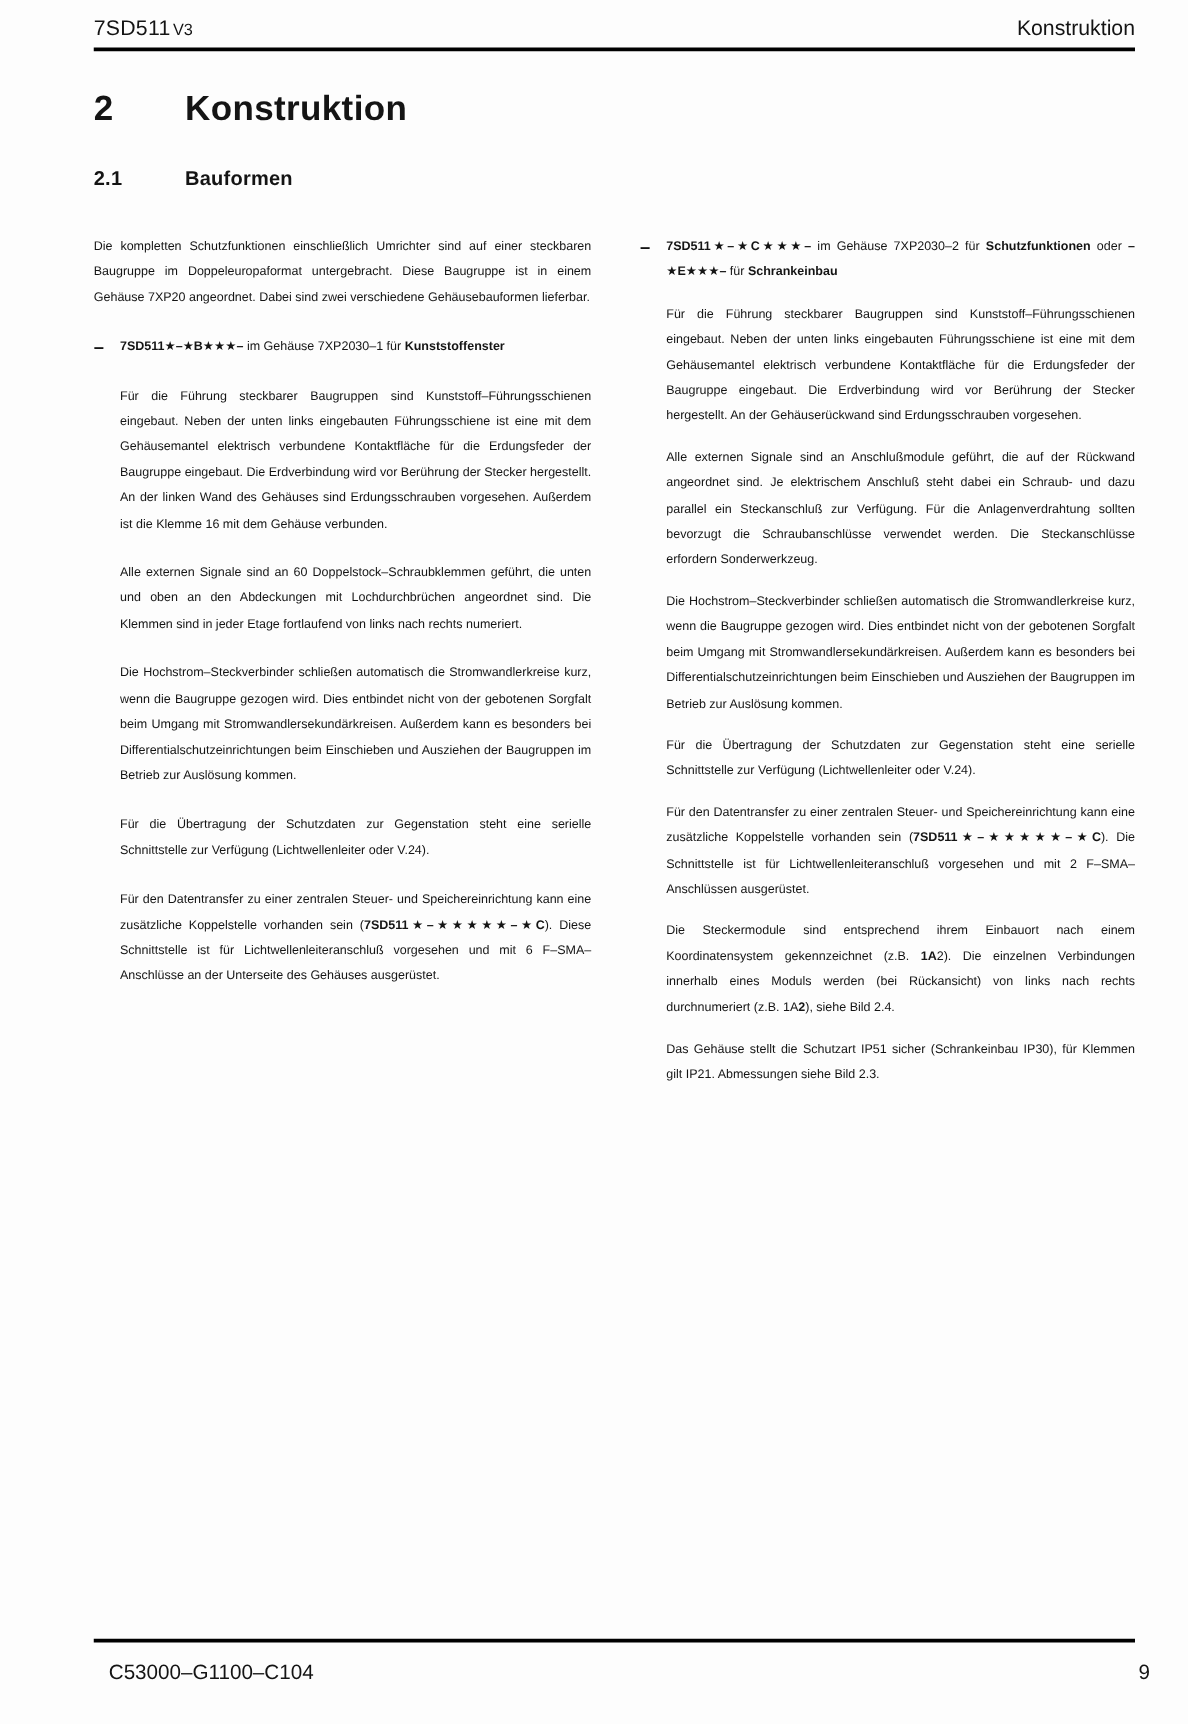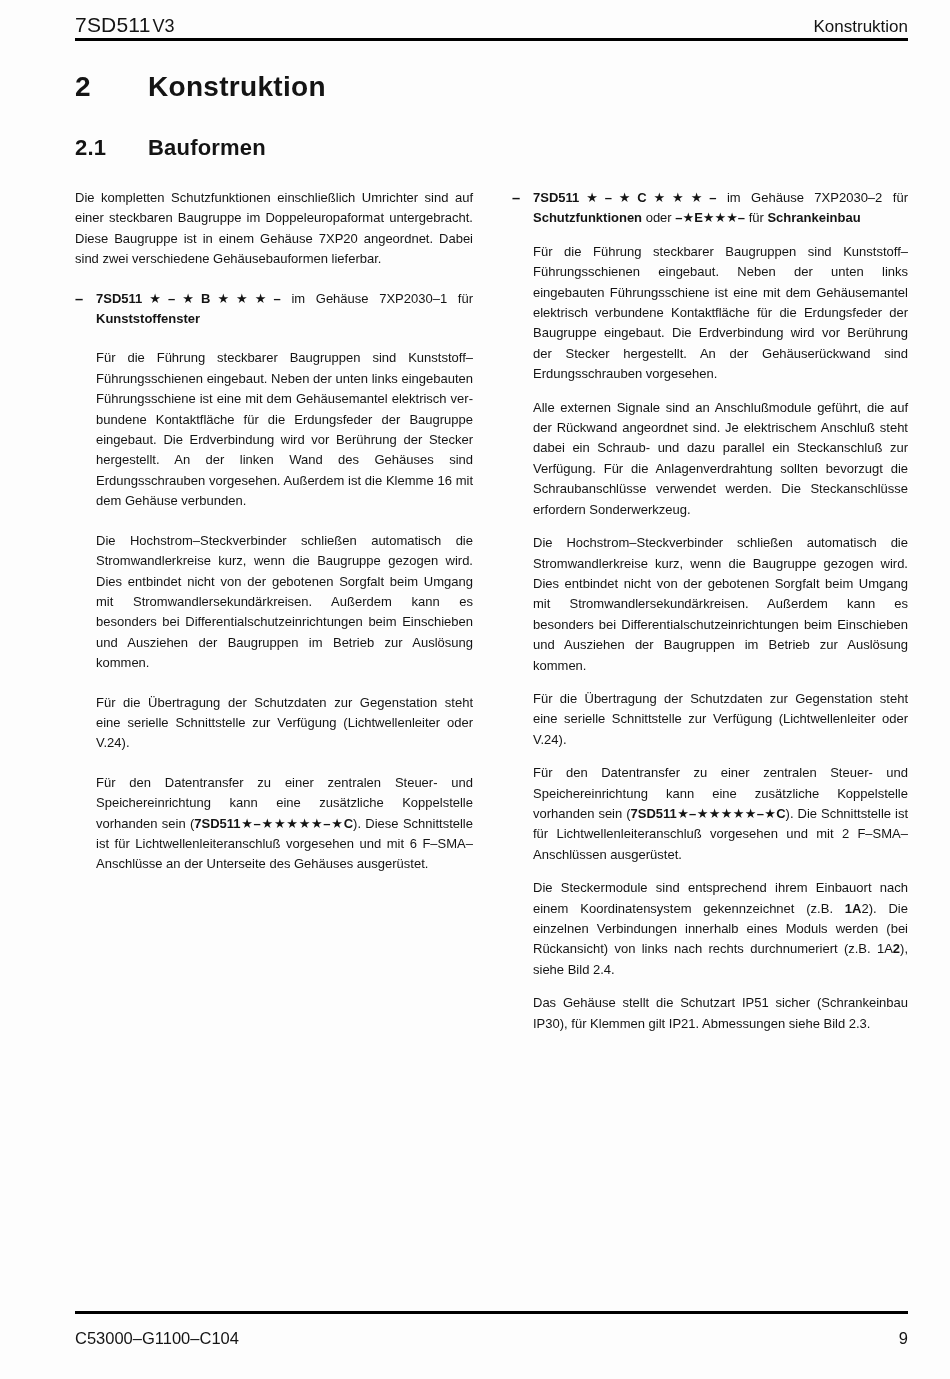--- a/index.html
+++ b/index.html
@@ -5,51 +5,51 @@
   html,body{margin:0;padding:0;}
   body{
     width:950px;height:1379px;background:#fdfdfd;
     font-family:"Liberation Sans","DejaVu Sans",sans-serif;
     color:#141414;
   }
   .page{position:relative;width:950px;height:1379px;background:#fdfdfd;overflow:hidden;}
 
   .header{position:absolute;top:13px;left:75px;width:833px;
     display:flex;justify-content:space-between;align-items:baseline;}
-  .model{font-size:21px;letter-spacing:.2px;}
-  .version{font-size:18px;margin-left:2px;}
+  .model{font-size:17px;letter-spacing:.2px;}
+  .version{font-size:13px;margin-left:2px;}
   .running-title{font-size:17px;}
 
   .rule{position:absolute;left:75px;width:833px;height:3px;background:#000;}
   .rule-top{top:38px;}
   .rule-bottom{top:1311px;}
 
   .chapter{position:absolute;top:71px;left:75px;display:flex;
     font-weight:bold;font-size:28px;letter-spacing:.3px;}
   .ch-num{width:73px;flex:none;}
   .section{position:absolute;top:135px;left:75px;display:flex;
-    font-weight:bold;font-size:22px;letter-spacing:.2px;justify-content:center;}
+    font-weight:bold;font-size:16px;letter-spacing:.2px;justify-content:center;}
   .sec-num{width:73px;flex:none;}
 
   .columns{position:absolute;top:188px;left:75px;width:833px;display:flex;gap:39px;}
   .col{width:398px;}
   .col-right{width:396px;}
 
-  .para{font-size:13px;line-height:20.4px;text-align:justify;
+  .para{font-size:10px;line-height:20.4px;text-align:justify;
     margin:0 0 19px 0;hyphens:manual;-webkit-hyphens:manual;}
   .col-right .para{margin-bottom:13px;}
   .indent{margin-left:21px;}
 
   .bullet{display:flex;margin:0 0 19px 0;}
   .col-right .bullet{margin-bottom:13px;}
   .marker{flex:none;width:21px;font-weight:bold;font-size:14.7px;line-height:20.4px;}
   .btext{flex:1;}
   b{font-weight:bold;}
 
-  .footer{position:absolute;top:1329px;left:75px;width:833px;
+  .footer{position:absolute;top:1329px;left:87px;width:833px;
     display:flex;justify-content:space-between;font-size:16.5px;}
 </style>
 </head>
 <body>
 
 <div class="page">
 
   <div class="header">
     <div class="header-left">
       <span class="model">7SD511</span><span class="version">V3</span>
@@ -73,20 +73,21 @@
 
     <div class="col col-left">
       <p class="para"><span>Die kompletten Schutzfunktionen einschließlich Umrichter sind auf einer steckbaren Baugruppe im Doppeleuropaformat untergebracht. Diese Bau­gruppe ist in einem Gehäuse 7XP20 angeordnet. Dabei sind zwei verschiedene Gehäusebauformen lieferbar.</span></p>
 
       <div class="bullet">
         <span class="marker">–</span>
         <span class="btext para" style="margin-bottom:0;"><b>7SD511★–★B★★★–</b><span> im Gehäuse 7XP2030–1 für </span><b>Kunststoffenster</b></span>
       </div>
 
       <p class="para indent"><span>Für die Führung steckbarer Baugruppen sind Kunststoff–Führungsschienen eingebaut. Ne­ben der unten links eingebauten Führungsschie­ne ist eine mit dem Gehäusemantel elektrisch ver­bundene Kontaktfläche für die Erdungsfeder der Baugruppe eingebaut. Die Erdverbindung wird vor Berührung der Stecker hergestellt. An der lin­ken Wand des Gehäuses sind Erdungsschrau­ben vorgesehen. Außerdem ist die Klemme 16 mit dem Gehäuse verbunden.</span></p>
+      <p class="para indent"><span>Alle externen Signale sind an 60 Doppelstock–Schraubklemmen geführt, die unten und oben an den Abdeckungen mit Lochdurchbrüchen an­geordnet sind. Die Klemmen sind in jeder Etage fortlaufend von links nach rechts numeriert.</span></p>
       <p class="para indent"><span>Die Hochstrom–Steckverbinder schließen auto­matisch die Stromwandlerkreise kurz, wenn die Baugruppe gezogen wird. Dies entbindet nicht von der gebotenen Sorgfalt beim Umgang mit Stromwandlersekundärkreisen. Außerdem kann es besonders bei Differentialschutzeinrichtungen beim Einschieben und Ausziehen der Baugrup­pen im Betrieb zur Auslösung kommen.</span></p>
       <p class="para indent"><span>Für die Übertragung der Schutzdaten zur Gegen­station steht eine serielle Schnittstelle zur Verfü­gung (Lichtwellenleiter oder V.24).</span></p>
       <p class="para indent"><span>Für den Datentransfer zu einer zentralen Steuer- und Speichereinrichtung kann eine zusätzliche Koppelstelle vorhanden sein (</span><b>7SD511★–★★★★★–★C</b><span>). Diese Schnittstelle ist für Lichtwel­lenleiteranschluß vorgesehen und mit 6 F–SMA–Anschlüsse an der Unterseite des Gehäu­ses ausgerüstet.</span></p>
     </div>
 
     <div class="col col-right">
       <div class="bullet">
         <span class="marker">–</span>
         <span class="btext para" style="margin-bottom:0;"><b>7SD511★–★C★★★–</b><span> im Gehäuse 7XP2030–2 für </span><b>Schutzfunktionen</b><span> oder </span><b>–★E★★★–</b><span> für </span><b>Schrank­einbau</b></span>
       </div>

